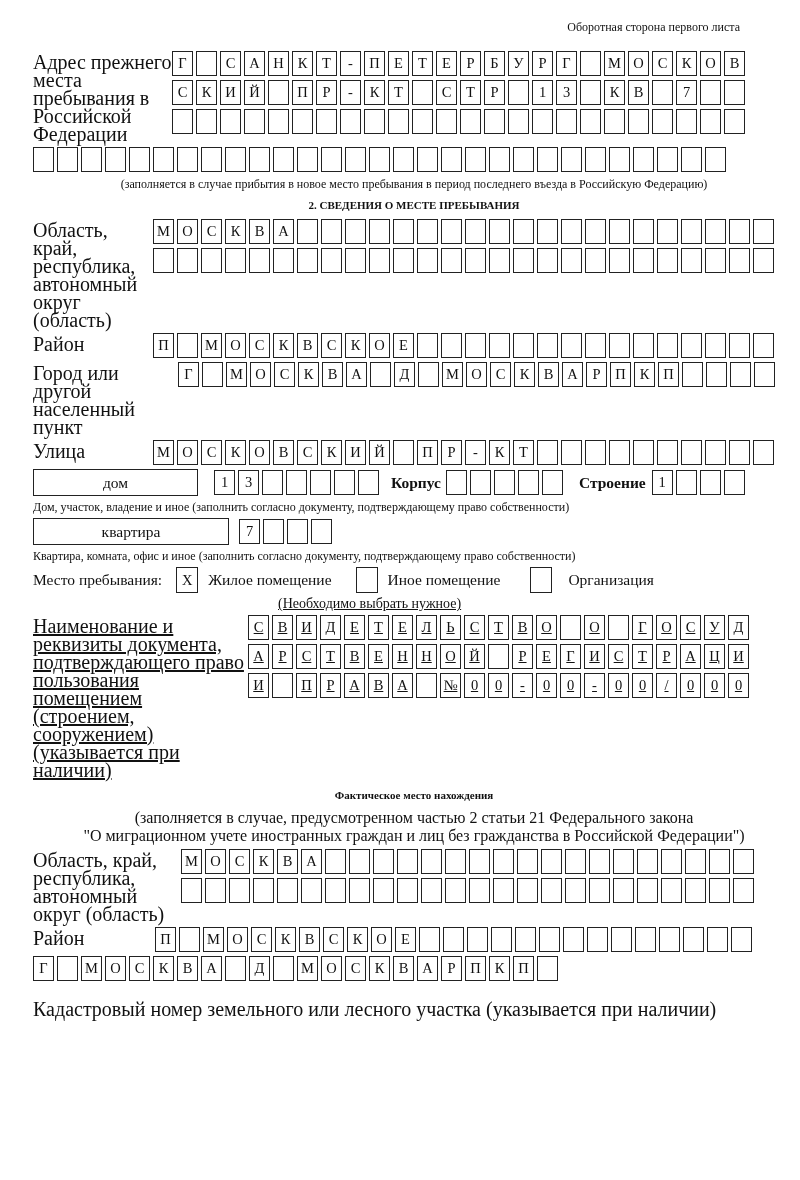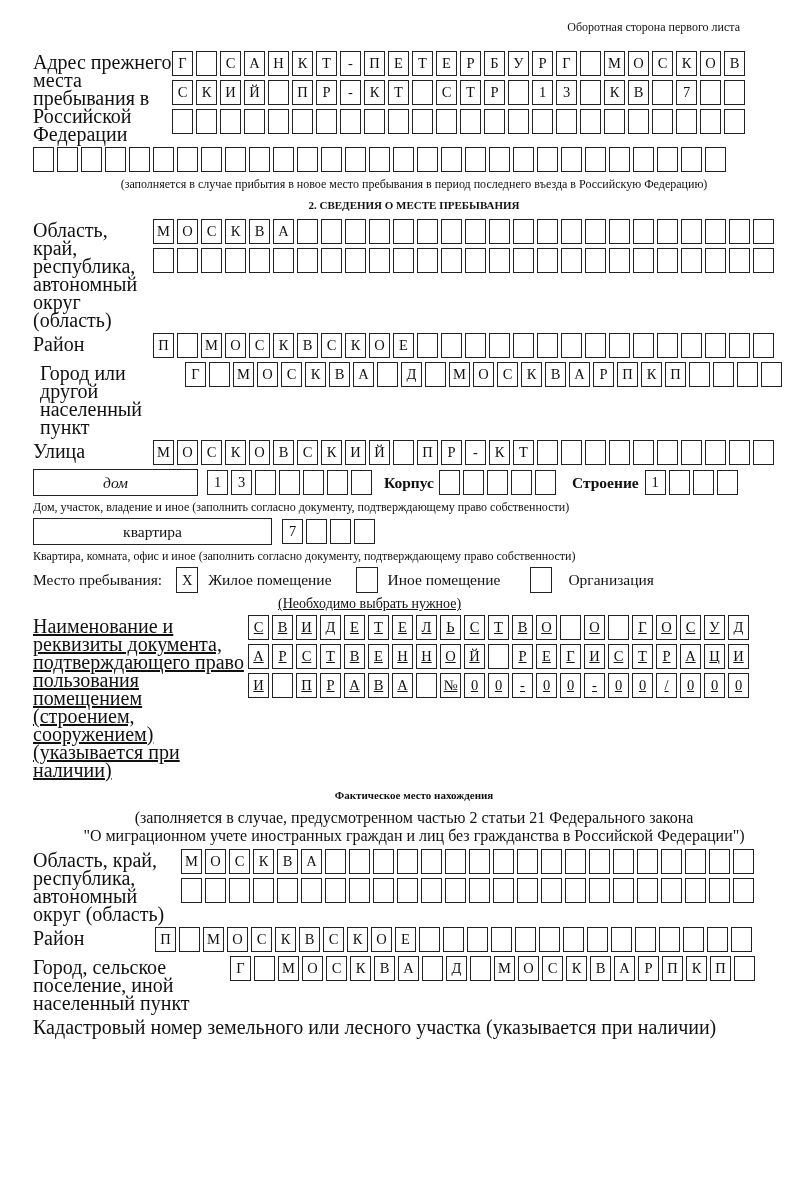--- a/index.html
+++ b/index.html
@@ -24,22 +24,22 @@
   .cell {
     flex:none; width:21px; height:25px; border:1.6px solid #222; margin-right:3px;
     display:flex; align-items:center; justify-content:center;
     font-size:14.5px; line-height:1; background:#fff;
   }
   .note { font-size:12px; line-height:18px; margin-bottom:2px; }
   .note-c { text-align:center; }
   .sec-title { text-align:center; font-weight:bold; font-size:11px; line-height:20px; margin:2px 0 4px 0; }
   .inline-row { display:flex; align-items:center; margin-bottom:2px; }
   .wbox { border:1.6px solid #222; height:27px; display:flex; align-items:center; justify-content:center; font-size:15.5px; }
-  .wbox.dom { width:165px; margin-right:9px;font-style:italic; }
-  .wbox.kv { width:239px; margin-right:10px; }
+  .wbox.dom { width:165px; margin-right:16px; }
+  .wbox.kv { width:196px; margin-right:10px; }
   .inlbl { font-size:15.5px;font-weight:bold; }
   .inlbl.korpus { margin:0 5px 0 9px; }
   .inlbl.stro { margin:0 6px 0 13px; }
   .chk {
     flex:none; width:22px; height:26px; border:1.6px solid #222; margin:0 10px;
     display:flex; align-items:center; justify-content:center; font-size:14.5px;
   }
   .mesto-note { font-size:14px; line-height:18px; margin:0 0 2px 245px;text-decoration:underline; }
   .fact-note { text-align:center; font-size:16px; line-height:18px; }
   .stamp-wrap { margin-left:358px; width:432px; margin-top:6px; }
@@ -257,21 +257,21 @@
       <span class="cell"></span>
       <span class="cell"></span>
       <span class="cell"></span>
       <span class="cell"></span>
       <span class="cell"></span>
       <span class="cell"></span>
       <span class="cell"></span>
     </div>
 </div>
 
-<div class="field" style="min-height:38px;margin-left:7px;">
+<div class="field" style="min-height:38px;">
   <div class="flabel lw145">Город или другой населенный пункт</div>
   <div class="cells">
       <span class="cell">Г</span>
       <span class="cell"></span>
       <span class="cell">М</span>
       <span class="cell">О</span>
       <span class="cell">С</span>
       <span class="cell">К</span>
       <span class="cell">В</span>
       <span class="cell">А</span>
@@ -540,21 +540,20 @@
       <span class="cell"></span>
       <span class="cell"></span>
       <span class="cell"></span>
       <span class="cell"></span>
       <span class="cell"></span>
       <span class="cell"></span>
     </div>
 </div>
 
 <div class="field" style="min-height:38px;">
-  <div class="flabel lw197">Город, сельское поселение, иной населенный пункт</div>
   <div class="cells">
       <span class="cell">Г</span>
       <span class="cell"></span>
       <span class="cell">М</span>
       <span class="cell">О</span>
       <span class="cell">С</span>
       <span class="cell">К</span>
       <span class="cell">В</span>
       <span class="cell">А</span>
       <span class="cell"></span>

